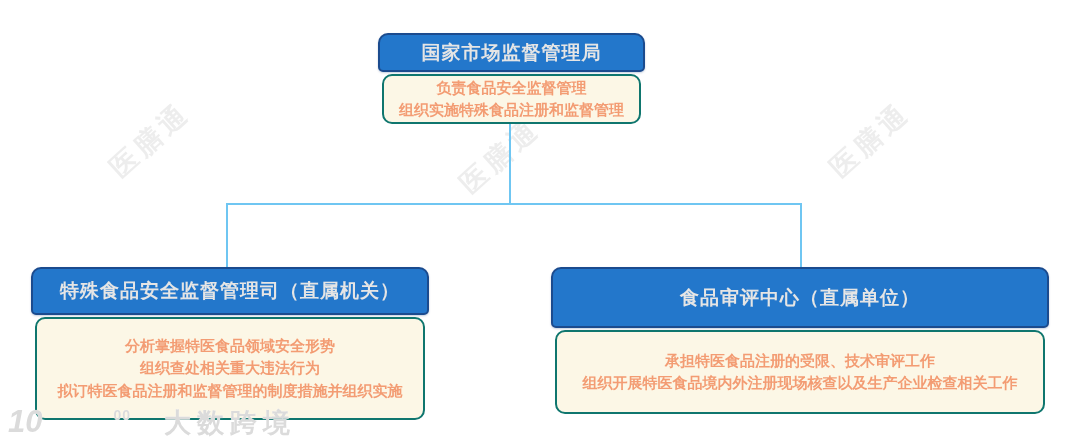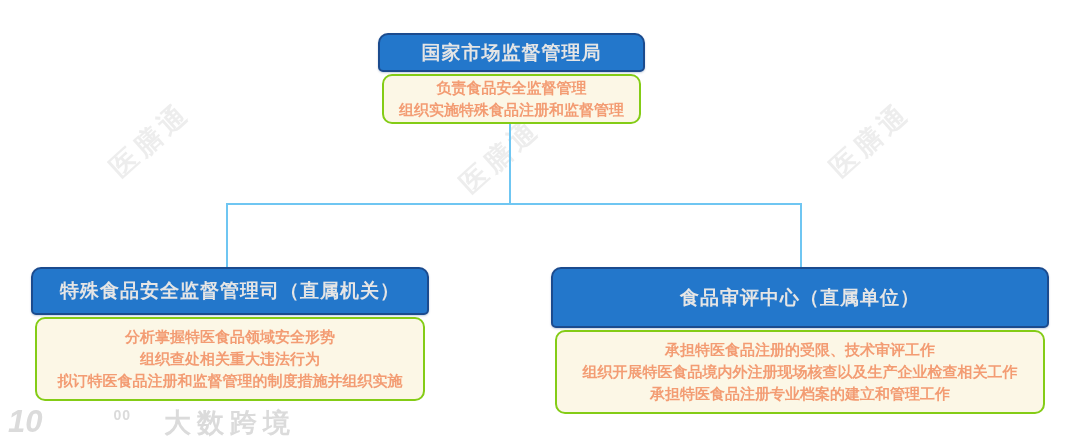--- a/index.html
+++ b/index.html
@@ -45,39 +45,39 @@
     letter-spacing: 1px;
     display: flex;
     align-items: center;
     justify-content: center;
     text-align: center;
     box-shadow: 0 1px 2px rgba(20, 60, 120, 0.25);
   }
   .node-body {
     box-sizing: border-box;
     background: #FCF7E6;
-    border: 2px solid #84cc16;
+    border: 2px solid #0f766e;
     border-radius: 10px;
     margin: 2px 4px 0 4px;
     color: #F39C73;
     font-weight: bold;
     font-size: 15px;
     line-height: 1.47;
     display: flex;
     flex-direction: column;
     align-items: center;
     justify-content: center;
     text-align: center;
   }
   .node-root  { left: 378px; top: 33px;  width: 267px; }
   .node-root .node-header  { height: 39px; }
   .node-root .node-body    { height: 50px; }
   .node-left  { left: 31px;  top: 267px; width: 398px; }
   .node-left .node-header  { height: 48px; }
-  .node-left .node-body    { height: 84px; }
+  .node-left .node-body    { height: 103px; }
   .node-right { left: 551px; top: 267px; width: 498px; }
   .node-right .node-header { height: 61px; }
   .node-right .node-body   { height: 84px; }
   
   .logo {
     position: absolute;
     left: 8px;
     bottom: 4px;
     display: flex;
     align-items: baseline;
@@ -137,21 +137,20 @@
       <div>组织查处相关重大违法行为</div>
       <div>拟订特医食品注册和监督管理的制度措施并组织实施</div>
     </div>
   </div>
 
   <div class="node node-right">
     <div class="node-header">食品审评中心（直属单位）</div>
     <div class="node-body">
       <div>承担特医食品注册的受限、技术审评工作</div>
       <div>组织开展特医食品境内外注册现场核查以及生产企业检查相关工作</div>
-      <div>承担特医食品注册专业档案的建立和管理工作</div>
     </div>
   </div>
 
   <div class="logo">
     <span class="logo-mark">10</span>
       <span class="logo-sup">00</span>
     <span class="logo-brand">大数跨境</span>
   </div>
 
 </div>

